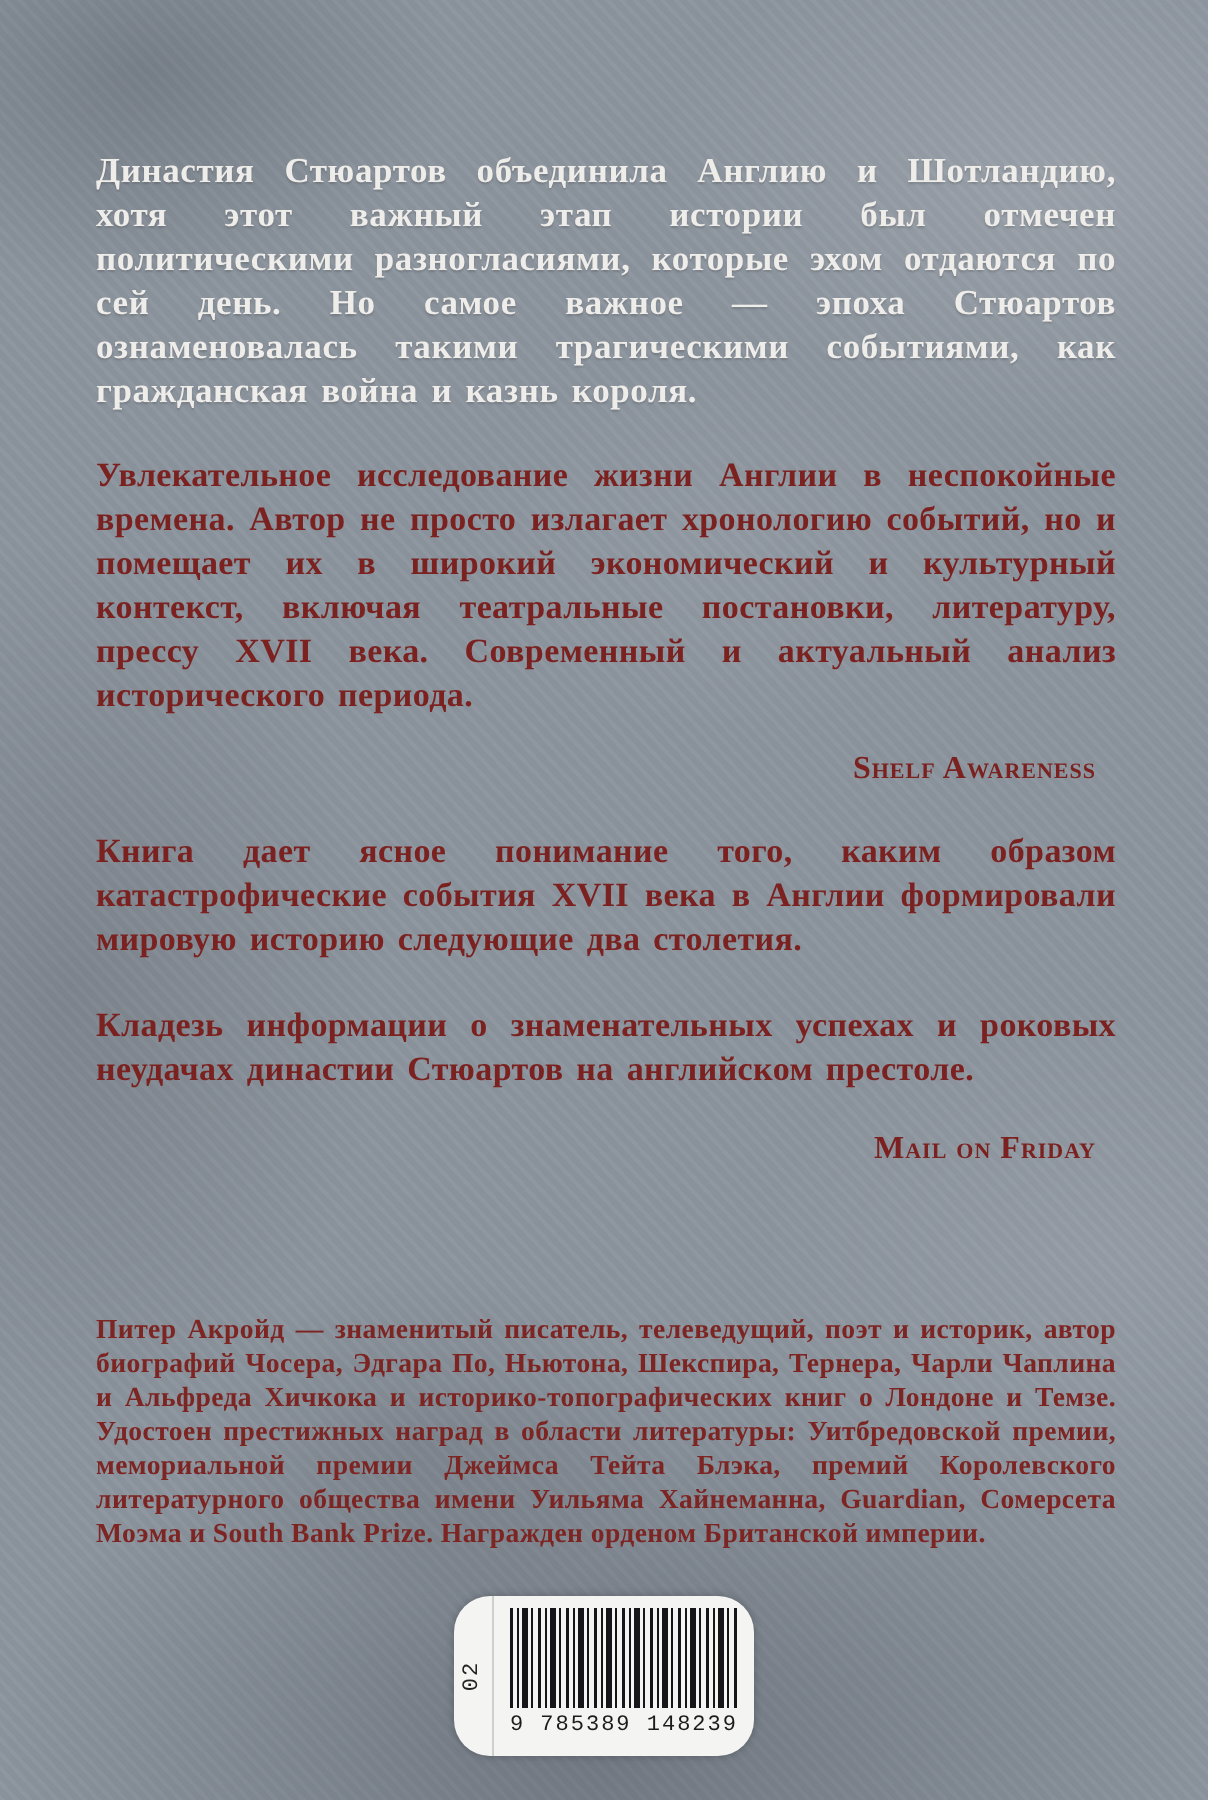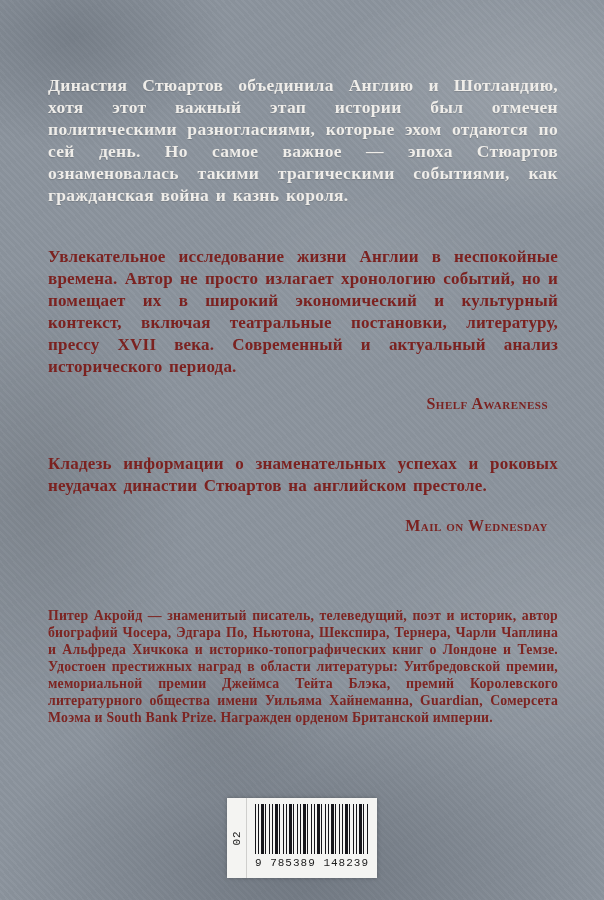--- a/index.html
+++ b/index.html
@@ -41,21 +41,21 @@
   }
 
   .review {
     color: #7b2220;
     font-size: 17px;
     font-weight: bold;
     line-height: 22px;
     text-align: justify;
     letter-spacing: 0.2px;
     word-spacing: 2px;
-    margin-top: 40px;
+    margin-top: 21px;
   }
 
   .review-source {
     color: #7b2220;
     font-size: 16px;
     font-weight: bold;
     font-variant: small-caps;
     letter-spacing: 0.5px;
     text-align: right;
     padding-right: 10px;
@@ -78,20 +78,21 @@
     position: absolute;
     left: 50%;
     transform: translateX(-50%);
     top: 798px;
     width: 150px;
     height: 80px;
     background: #f4f4f2;
     box-shadow: 0 0 4px rgba(0,0,0,0.25);
     display: flex;
     flex-direction: row;
+    border-radius: 18px;
   }
 
   .barcode-side {
     width: 22px;
     height: 100%;
     border-right: 1px solid #cfcfcd;
     display: flex;
     align-items: center;
     justify-content: center;
   }
@@ -135,23 +136,24 @@
 <body>
 
 <div class="cover">
   <div class="content">
 
     <p class="blurb">Династия Стюартов объединила Англию и Шотландию, хотя этот важный этап истории был отмечен политическими разногласиями, которые эхом отдаются по сей день. Но самое важное — эпоха Стюартов ознаменовалась такими трагическими событиями, как гражданская война и казнь короля.</p>
 
     <p class="review">Увлекательное исследование жизни Англии в неспокойные времена. Автор не просто излагает хронологию событий, но и помещает их в широкий экономический и культурный контекст, включая театральные постановки, литературу, прессу XVII века. Современный и актуальный анализ исторического периода.</p>
     <div class="review-source">Shelf Awareness</div>
 
+    <p class="review">Книга дает ясное понимание того, каким образом катастрофические события XVII века в Англии формировали мировую историю следующие два столетия.</p>
 
     <p class="review">Кладезь информации о знаменательных успехах и роковых неудачах династии Стюартов на английском престоле.</p>
-    <div class="review-source spaced">Mail on Wednesday</div>
+    <div class="review-source spaced">Mail on Friday</div>
 
     <p class="bio">Питер Акройд — знаменитый писатель, телеведущий, поэт и историк, автор биографий Чосера, Эдгара По, Ньютона, Шекспира, Тернера, Чарли Чаплина и Альфреда Хичкока и историко-топографических книг о Лондоне и Темзе. Удостоен престижных наград в области литературы: Уитбредовской премии, мемориальной премии Джеймса Тейта Блэка, премий Королевского литературного общества имени Уильяма Хайнеманна, Guardian, Сомерсета Моэма и South Bank Prize. Награжден орденом Британской империи.</p>
   </div>
 
   <div class="barcode-box">
     <div class="barcode-side">
       <span>02</span>
     </div>
     <div class="barcode-main">
       <div class="barcode-bars"></div>

